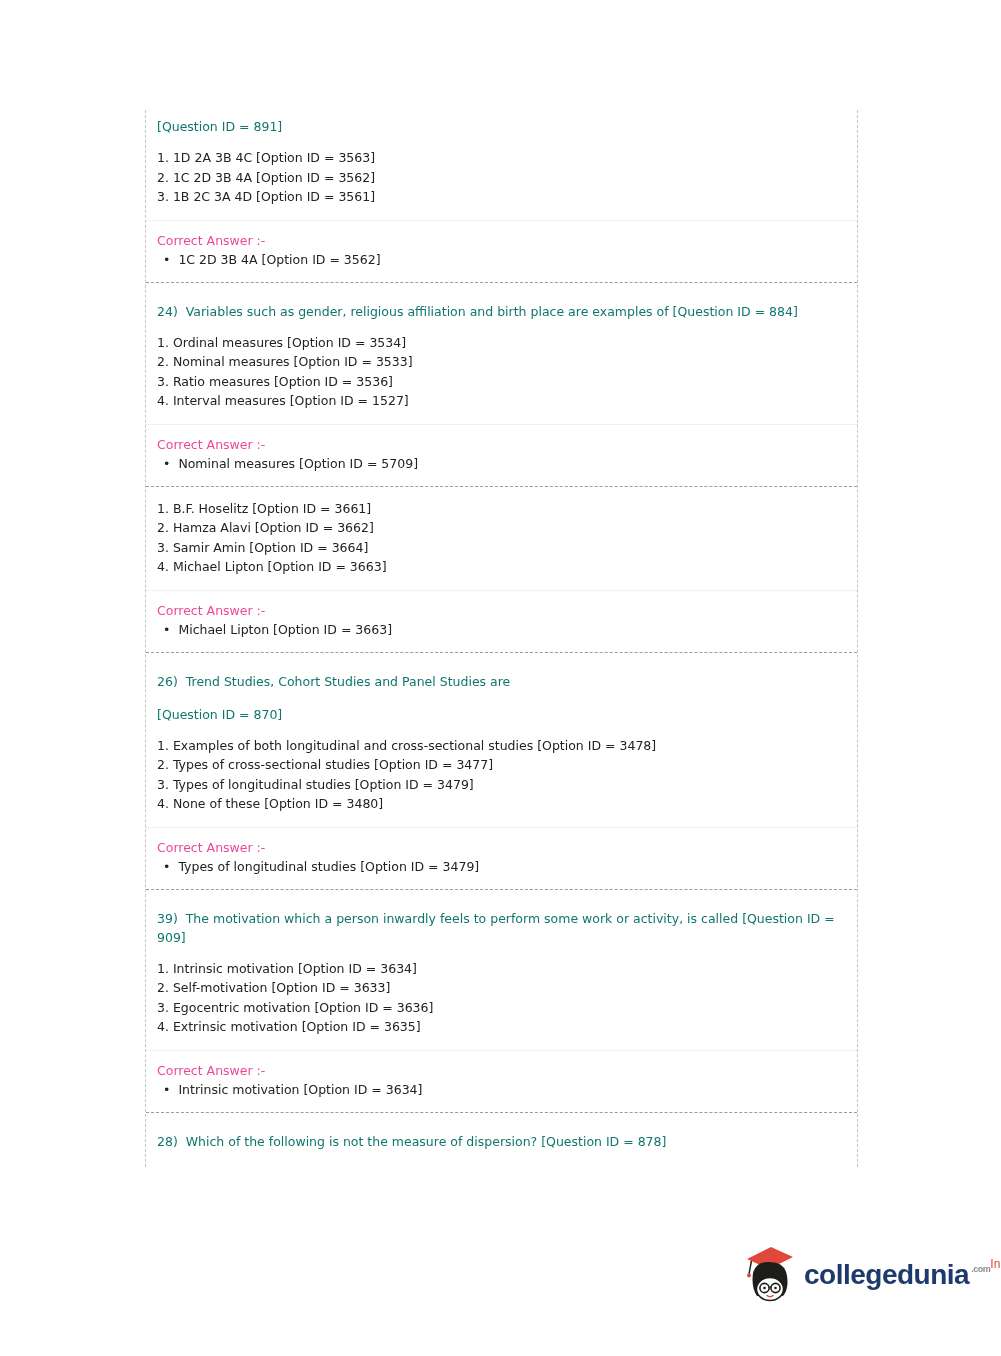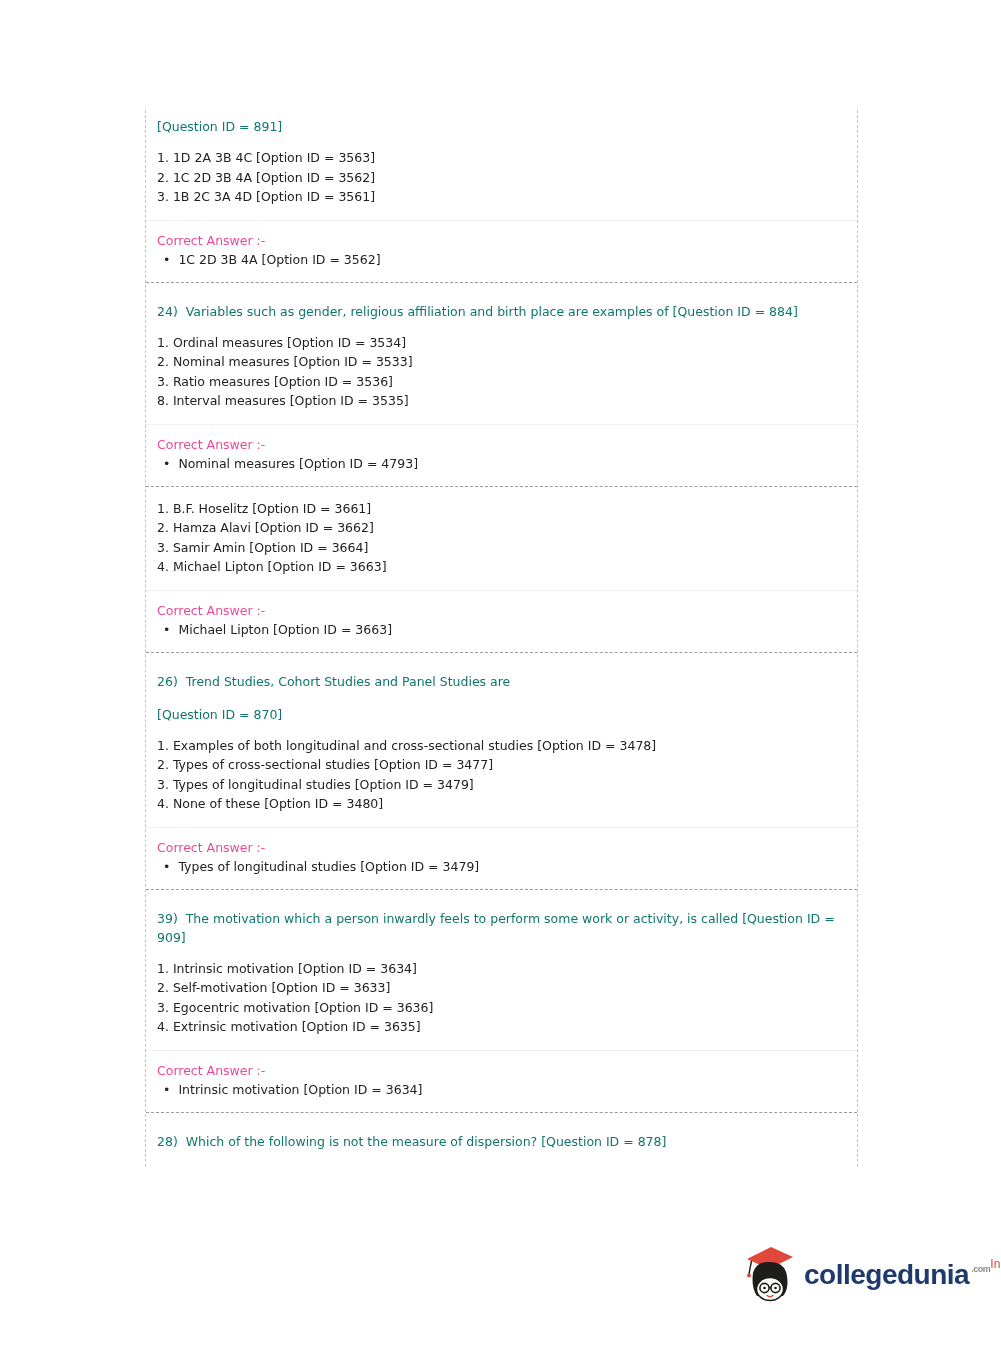--- a/index.html
+++ b/index.html
@@ -104,26 +104,26 @@
       <div class="answer-label">Correct Answer :-</div>
       <div class="answer-line">
         <span class="bullet"></span>
         <span>1C 2D 3B 4A [Option ID = 3562]</span>
       </div>
     </div>
   </section>
 
   <section class="qblock">
     <div class="heading"><p>24)  Variables such as gender, religious affiliation and birth place are examples of [Question ID = 884]</p></div>
-    <div class="options"><div>1. Ordinal measures [Option ID = 3534]</div><div>2. Nominal measures [Option ID = 3533]</div><div>3. Ratio measures [Option ID = 3536]</div><div>8. Interval measures [Option ID = 3535]</div></div>
+    <div class="options"><div>1. Ordinal measures [Option ID = 3534]</div><div>2. Nominal measures [Option ID = 3533]</div><div>3. Ratio measures [Option ID = 3536]</div><div>4. Interval measures [Option ID = 1527]</div></div>
     <div class="answer">
       <div class="answer-label">Correct Answer :-</div>
       <div class="answer-line">
         <span class="bullet"></span>
-        <span>Nominal measures [Option ID = 4793]</span>
+        <span>Nominal measures [Option ID = 5709]</span>
       </div>
     </div>
   </section>
 
   <section class="qblock">
     <div class="options"><div>1. B.F. Hoselitz [Option ID = 3661]</div><div>2. Hamza Alavi [Option ID = 3662]</div><div>3. Samir Amin [Option ID = 3664]</div><div>4. Michael Lipton [Option ID = 3663]</div></div>
     <div class="answer">
       <div class="answer-label">Correct Answer :-</div>
       <div class="answer-line">
         <span class="bullet"></span>

